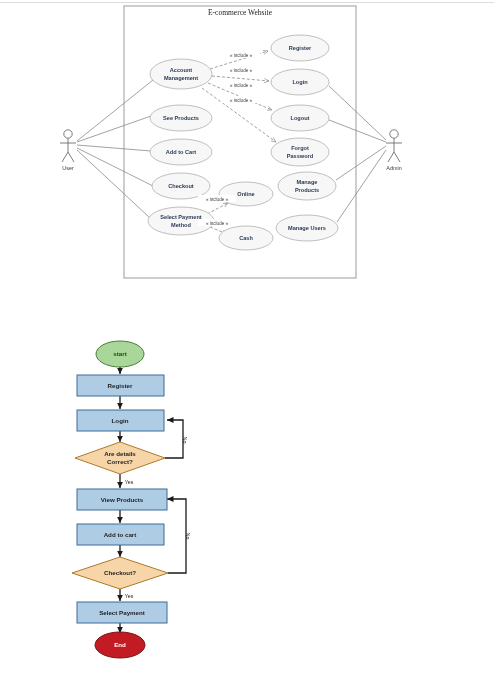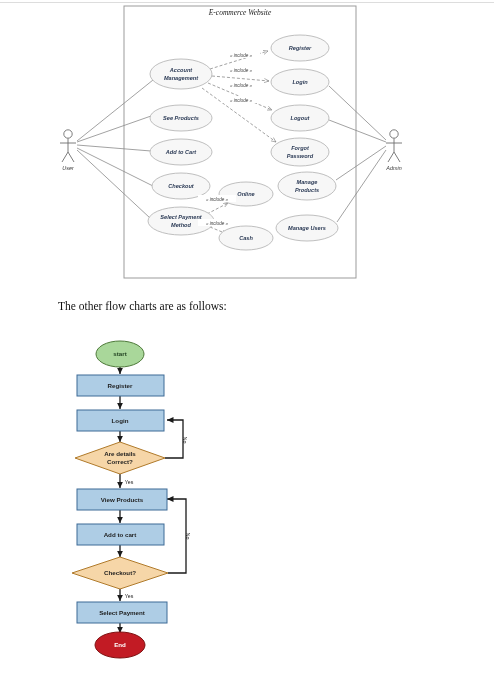--- a/index.html
+++ b/index.html
@@ -27,21 +27,20 @@
     height: 1px;
     background: #dddddd;
   }
 
   
   #usecase-diagram {
     position: absolute;
     left: 0; top: 0;
     width: 494px;
     height: 290px;
-    font-style: italic;
   }
   #usecase-svg { display: block; }
 
   .uc-boundary {
     fill: #ffffff;
     stroke: #9b9b9b;
     stroke-width: 1;
   }
   .uc-title {
     font-family: "Liberation Serif", serif;
@@ -319,21 +318,20 @@
 
         <rect x="198" y="195" width="38" height="7" fill="#ffffff"></rect>
         <text class="uc-stereotype" x="217" y="201">« include »</text>
 
         <rect x="198" y="219" width="38" height="7" fill="#ffffff"></rect>
         <text class="uc-stereotype" x="217" y="225">« include »</text>
       </g>
     </svg>
   </div>
 
-  <div id="caption">The other flow charts are as follows:</div>
 
   <div id="flowchart">
     <svg id="flow-svg" width="494" height="340" viewBox="0 0 494 340" xmlns="http://www.w3.org/2000/svg">
       <defs>
         <marker id="fcArrow" markerWidth="6" markerHeight="6" refX="5" refY="3" orient="auto" markerUnits="strokeWidth">
           <path d="M0,0.6 L5,3 L0,5.4 Z" fill="#1a1a1a"></path>
         </marker>
       </defs>
 
       <g>

